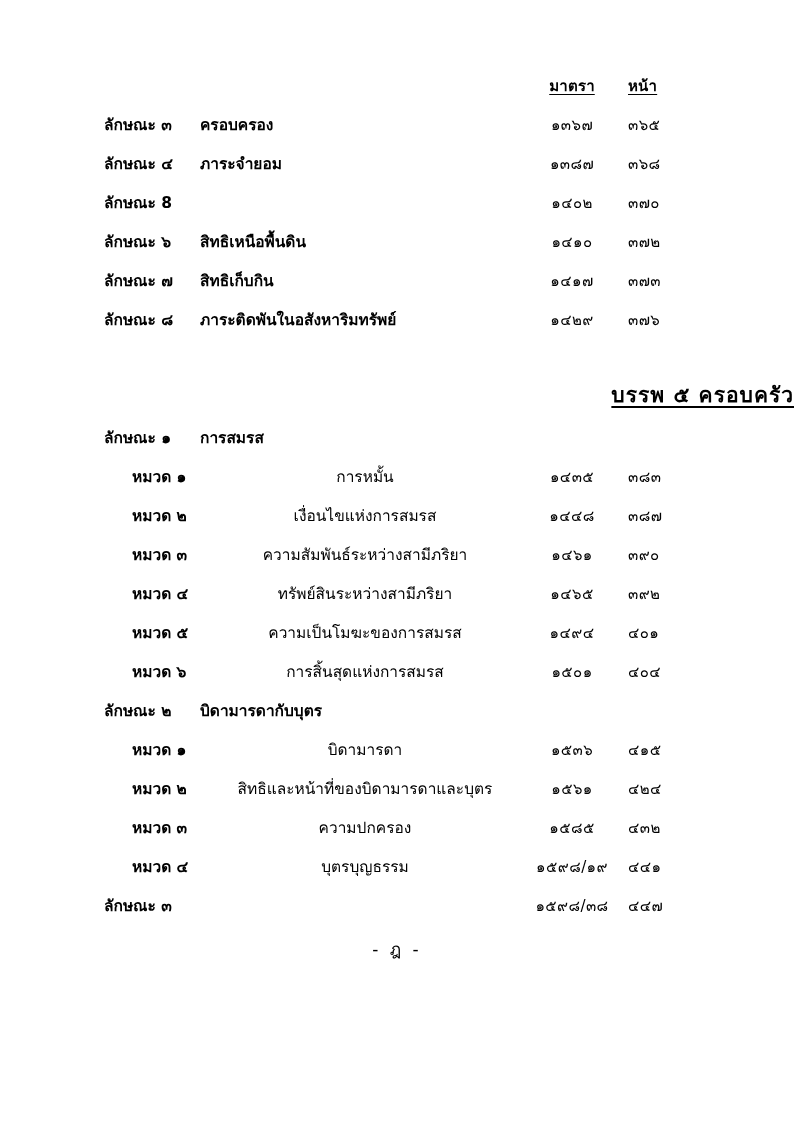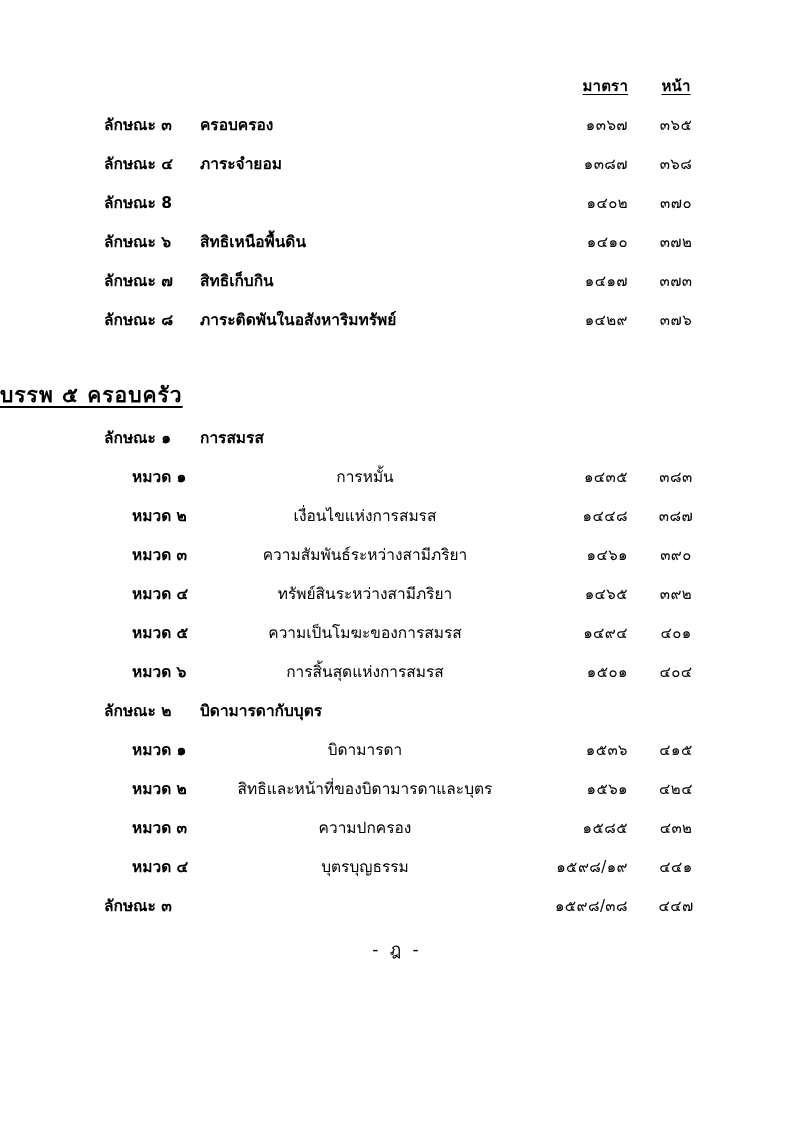--- a/index.html
+++ b/index.html
@@ -24,22 +24,22 @@
   }
 
   
   .cols {
     display: grid;
     grid-template-columns: 104px 96px 316px 112px 96px;
     align-items: baseline;
   }
   .col-label    { grid-column: 2; }
   .col-title    { grid-column: 3; }
-  .col-section  { grid-column: 4; text-align: right; }
-  .col-page     { grid-column: 5; text-align: center; }
+  .col-section  { grid-column: 4; text-align: center; }
+  .col-page     { grid-column: 5; text-align: left; }
 
   
   .head-row {
     margin-top: 74px;
   }
   .head-cell {
     font-size: 15px;
     font-weight: bold;
     text-decoration: underline;
     text-underline-offset: 3px;
@@ -75,21 +75,21 @@
     font-weight: normal;
     font-size: 15.5px;
     padding-left: 14px;
     text-align: center;
   }
 
   .block-gap-top { }
 
   
   .book-heading {
-    text-align: left;
+    text-align: right;
     margin-top: 46px;
     margin-bottom: 10px;
   }
   .book-heading span {
     font-size: 21px;
     font-weight: bold;
     text-decoration: underline;
     text-underline-offset: 4px;
     letter-spacing: 1px;
   }

